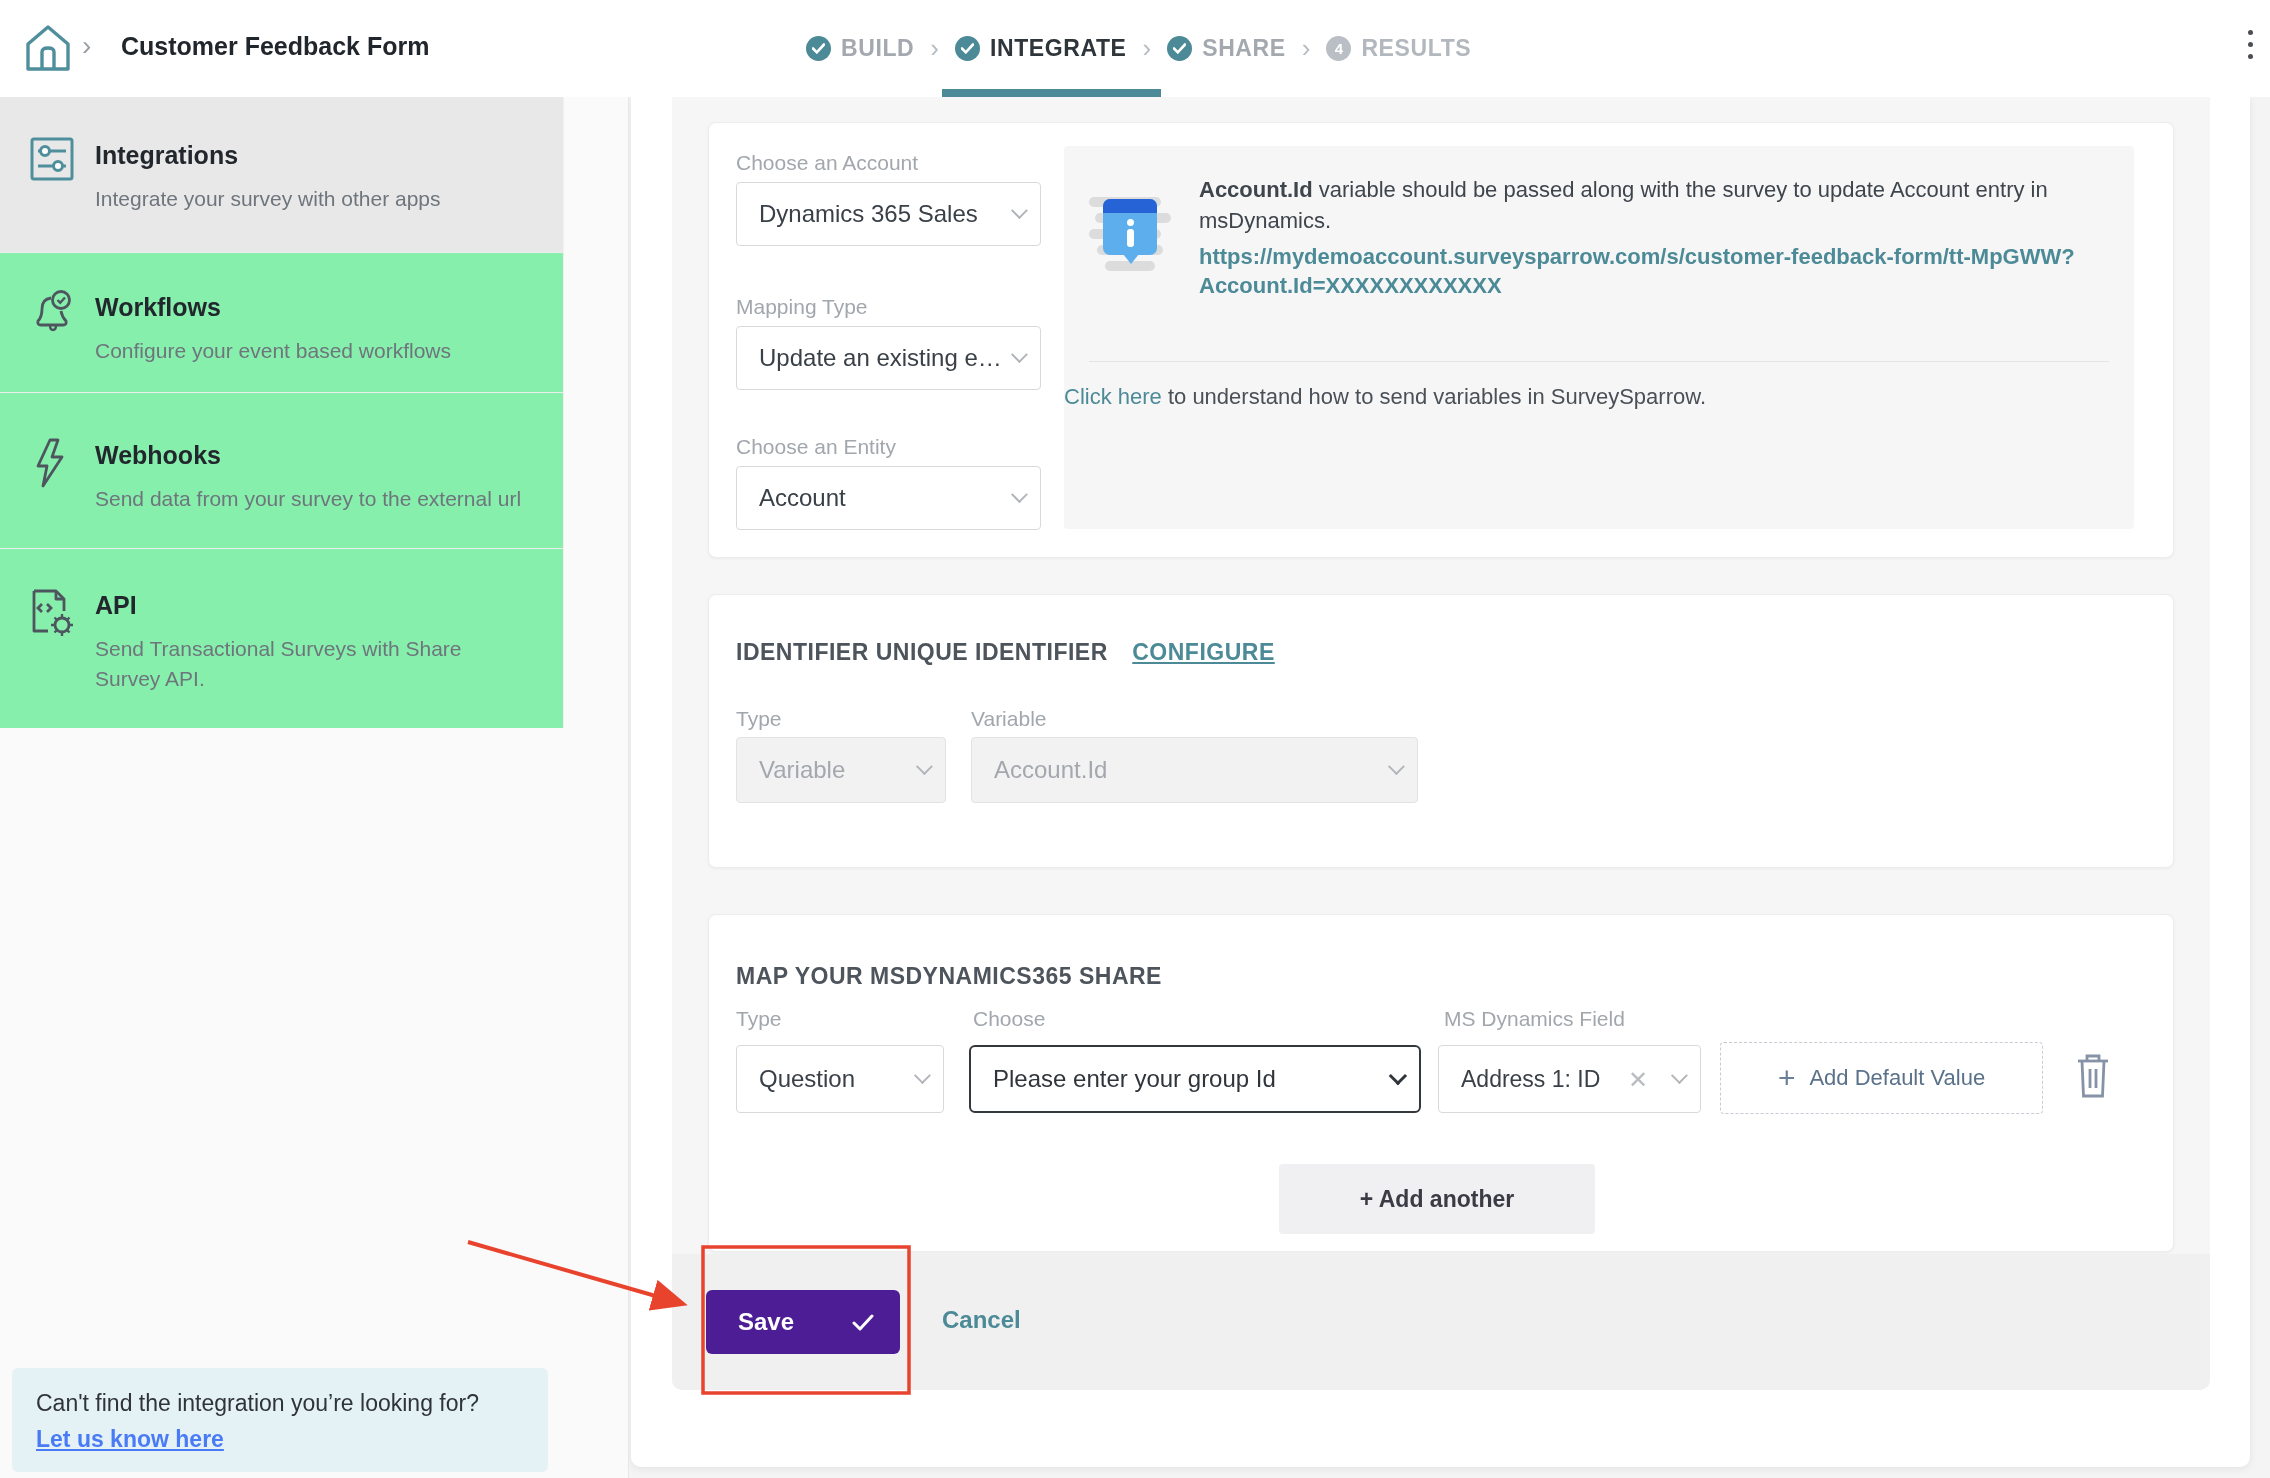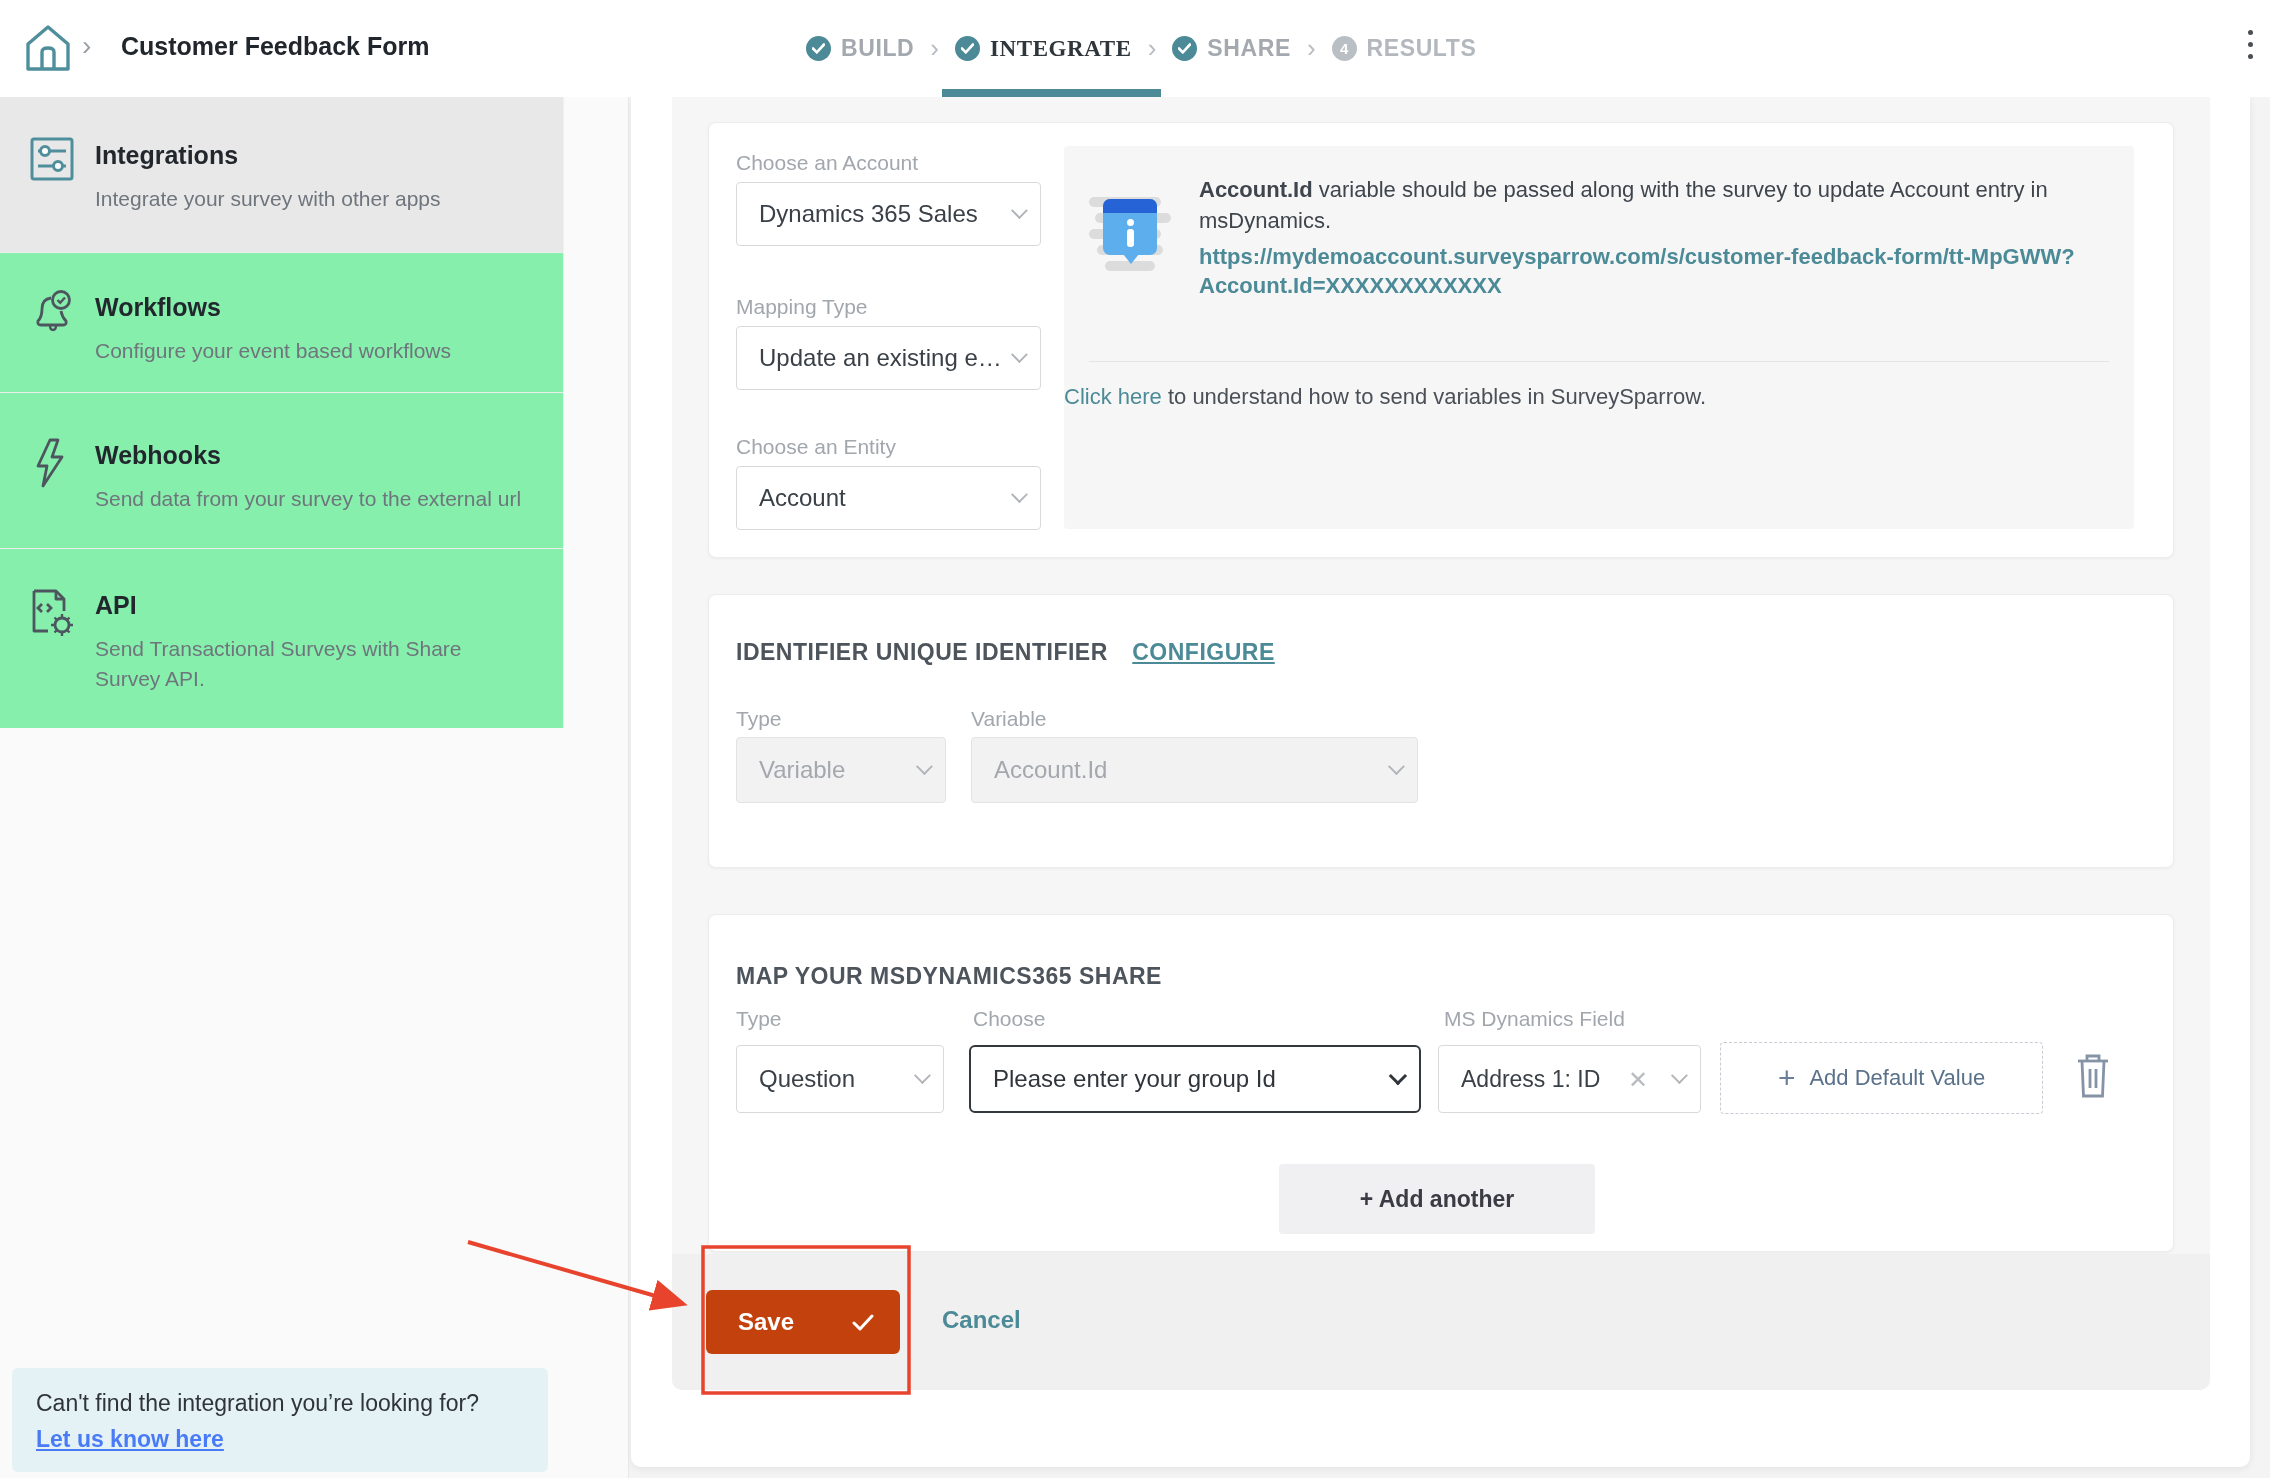--- a/index.html
+++ b/index.html
@@ -9,21 +9,21 @@
 
   
   .header { position:absolute; left:0; top:0; width:2270px; height:97px; background:#fff; z-index:5; }
   .crumb-chev { color:#9aa0a6; font-size:28px; font-weight:400; }
   .page-title { font-size:25px; font-weight:600; color:#20262c; }
   .steps { position:absolute; left:806px; top:0; height:97px; display:flex; align-items:center; gap:16px; }
   .step { display:flex; align-items:center; gap:10px; }
   .step-circle { width:25px; height:25px; border-radius:50%; background:#4b8a96; display:flex; align-items:center; justify-content:center; }
   .step-circle.pending { background:#b9bfc4; color:#fff; font-size:15px; font-weight:700; }
   .step-label { font-size:23px; font-weight:700; letter-spacing:.6px; color:#a3a9af; }
-  .step-label.active { color:#2e353b;font-family:Liberation Serif, serif; }
+  .step-label.active { color:#2e353b; }
   .step-label.pending { color:#b2b8bd; }
   .step-sep { color:#b6bcc2; font-size:26px; }
   .integrate-underline { position:absolute; left:942px; top:89px; width:219px; height:8px; background:#4b8a96; }
   .kebab { position:absolute; right:8px; top:30px; width:24px; display:flex; flex-direction:column; gap:7px; align-items:center; cursor:pointer; }
   .kebab i { width:5px; height:5px; border-radius:50%; background:#4a4f55; }
 
   
   .sidebar { position:absolute; left:0; top:97px; width:629px; height:1381px; background:#fafafa; border-right:1px solid #e7e7e7; z-index:4; }
   .side-list { position:absolute; left:0; top:0; width:564px; background:#86efac; border-right:1px solid #f0f0f0; }
   .side-item { position:relative; padding:44px 30px 0 95px; }
@@ -64,21 +64,21 @@
   .badge-bar { position:absolute; background:#dcdcdd; border-radius:6px; height:10px; }
   .badge-sq { position:absolute; left:14px; top:8px; width:54px; height:56px; background:#5caeed; border-radius:7px; }
   .badge-sq .top { position:absolute; left:0; top:0; width:100%; height:14px; background:#2563d6; border-radius:7px 7px 0 0; }
   .badge-sq .dot { position:absolute; left:50%; top:20px; width:7px; height:7px; margin-left:-3.5px; background:#fff; border-radius:50%; }
   .badge-sq .stem { position:absolute; left:50%; top:30px; width:7px; height:18px; margin-left:-3.5px; background:#fff; border-radius:3px; }
   .badge-tail { position:absolute; left:34px; top:63px; width:0; height:0; border-left:8px solid transparent; border-right:8px solid transparent; border-top:10px solid #5caeed; }
 
   .add-default { position:absolute; left:1720px; top:1042px; width:323px; height:72px; border:1px dashed #c7ccd4; border-radius:4px; display:flex; align-items:center; justify-content:center; gap:14px; font-size:22px; color:#5a718a; background:#fff; cursor:pointer; }
   .add-default .plus { font-size:30px; font-weight:400; color:#6b7f97; line-height:1; }
   .add-another { position:absolute; left:1279px; top:1164px; width:316px; height:70px; background:#f0eff1; border:none; border-radius:4px; font-size:23px; font-weight:600; color:#3b3b45; font-family:"Liberation Sans",sans-serif; cursor:pointer; }
-  .save-btn { position:absolute; left:706px; top:1290px; width:194px; height:64px; background:#c2410c; border:none; border-radius:6px; color:#fff; font-size:24px; font-weight:600; font-family:"Liberation Sans",sans-serif; display:flex; align-items:center; justify-content:space-between; padding:0 26px 0 32px; cursor:pointer; }
+  .save-btn { position:absolute; left:706px; top:1290px; width:194px; height:64px; background:#4c1d95; border:none; border-radius:6px; color:#fff; font-size:24px; font-weight:600; font-family:"Liberation Sans",sans-serif; display:flex; align-items:center; justify-content:space-between; padding:0 26px 0 32px; cursor:pointer; }
   .cancel-link { position:absolute; left:942px; top:1306px; font-size:24px; font-weight:600; color:#4b8a96; cursor:pointer; }
 
   .overlay { position:absolute; left:0; top:0; z-index:20; pointer-events:none; }
   .clear-x { position:absolute; right:52px; top:50%; margin-top:-13px; font-size:24px; color:#b9bdc2; }
 </style>
 </head>
 <body>
 
 <div class="header">
   <div class="abs" style="left:24px;top:22px;">

